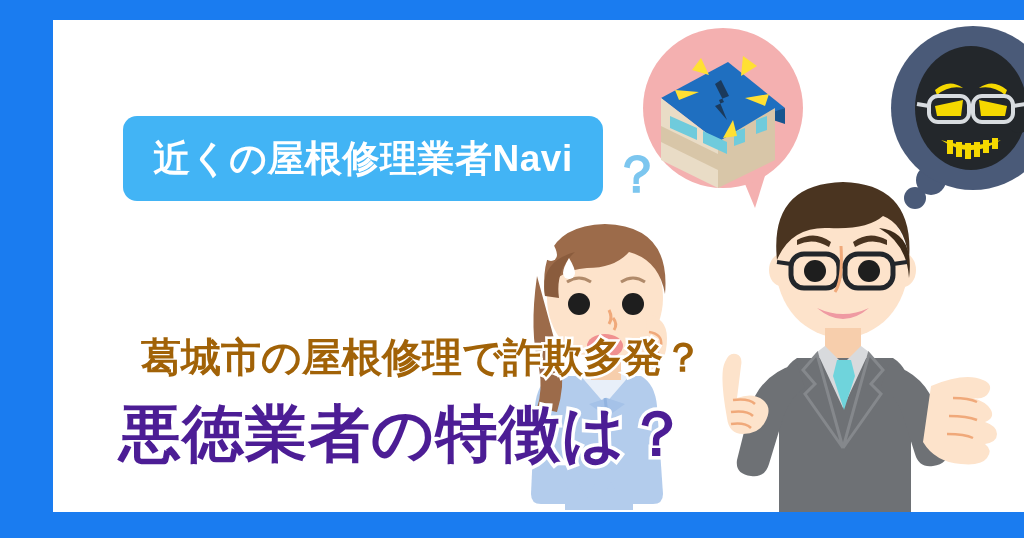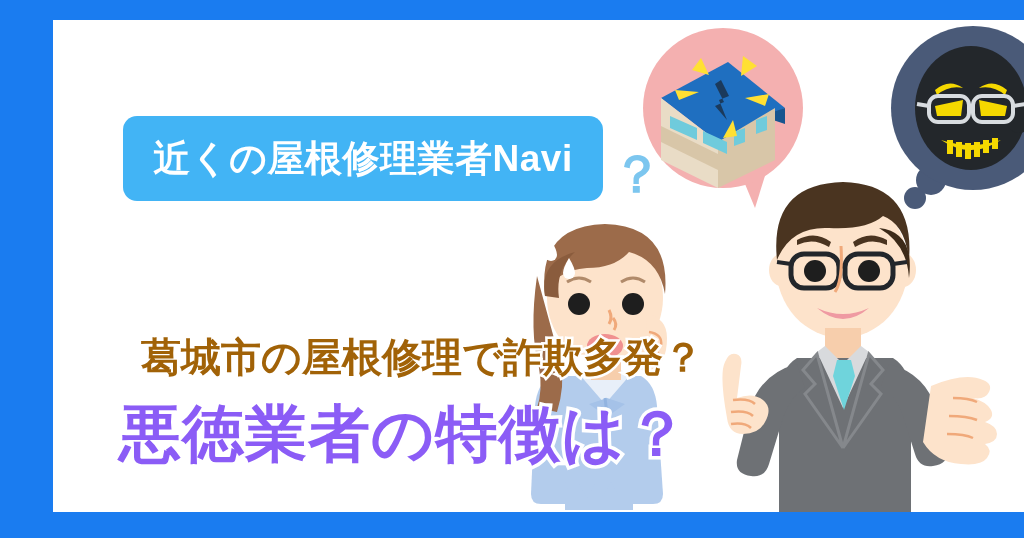--- a/index.html
+++ b/index.html
@@ -73,21 +73,21 @@
     -webkit-text-stroke: 5px #ffffff;
     paint-order: stroke fill;
     letter-spacing: 0px;
   }
   #headline {
     position: absolute;
     left: 66px;
     top: 372px;
     font-size: 62px;
     font-weight: bold;
-    color: #8b5cf6;
+    color: #4c1d95;
     white-space: nowrap;
     z-index: 40;
     -webkit-text-stroke: 7px #ffffff;
     paint-order: stroke fill;
     letter-spacing: 1px;
   }
 
   
   .art { position: absolute; }
 </style>

